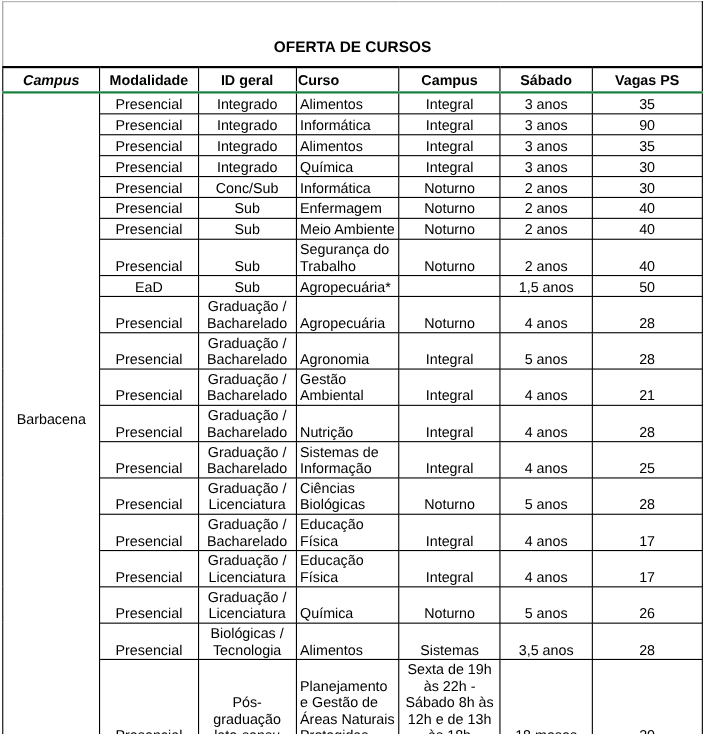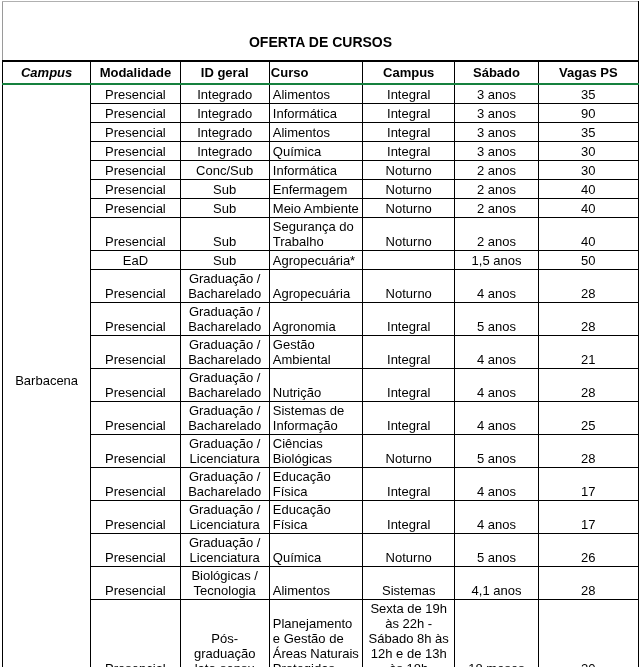--- a/index.html
+++ b/index.html
@@ -221,21 +221,21 @@
     <td data-field="curso">Química</td>
     <td data-field="turno">Noturno</td>
     <td data-field="duracao">5 anos</td>
     <td data-field="vagas">26</td>
   </tr>
         <tr class="data-row">
     <td data-field="modalidade">Presencial</td>
     <td data-field="id_geral">Biológicas / Tecnologia</td>
     <td data-field="curso">Alimentos</td>
     <td data-field="turno">Sistemas</td>
-    <td data-field="duracao">4,1 anos</td>
+    <td data-field="duracao">3,5 anos</td>
     <td data-field="vagas">28</td>
   </tr>
         <tr class="data-row">
     <td data-field="modalidade">Presencial</td>
     <td data-field="id_geral">Pós-graduação lato-sensu</td>
     <td data-field="curso">Planejamento e Gestão de Áreas Naturais Protegidas</td>
     <td data-field="turno">Sexta de 19h às 22h - Sábado 8h às 12h e de 13h às 18h</td>
     <td data-field="duracao">18 meses</td>
     <td data-field="vagas">20</td>
   </tr>

